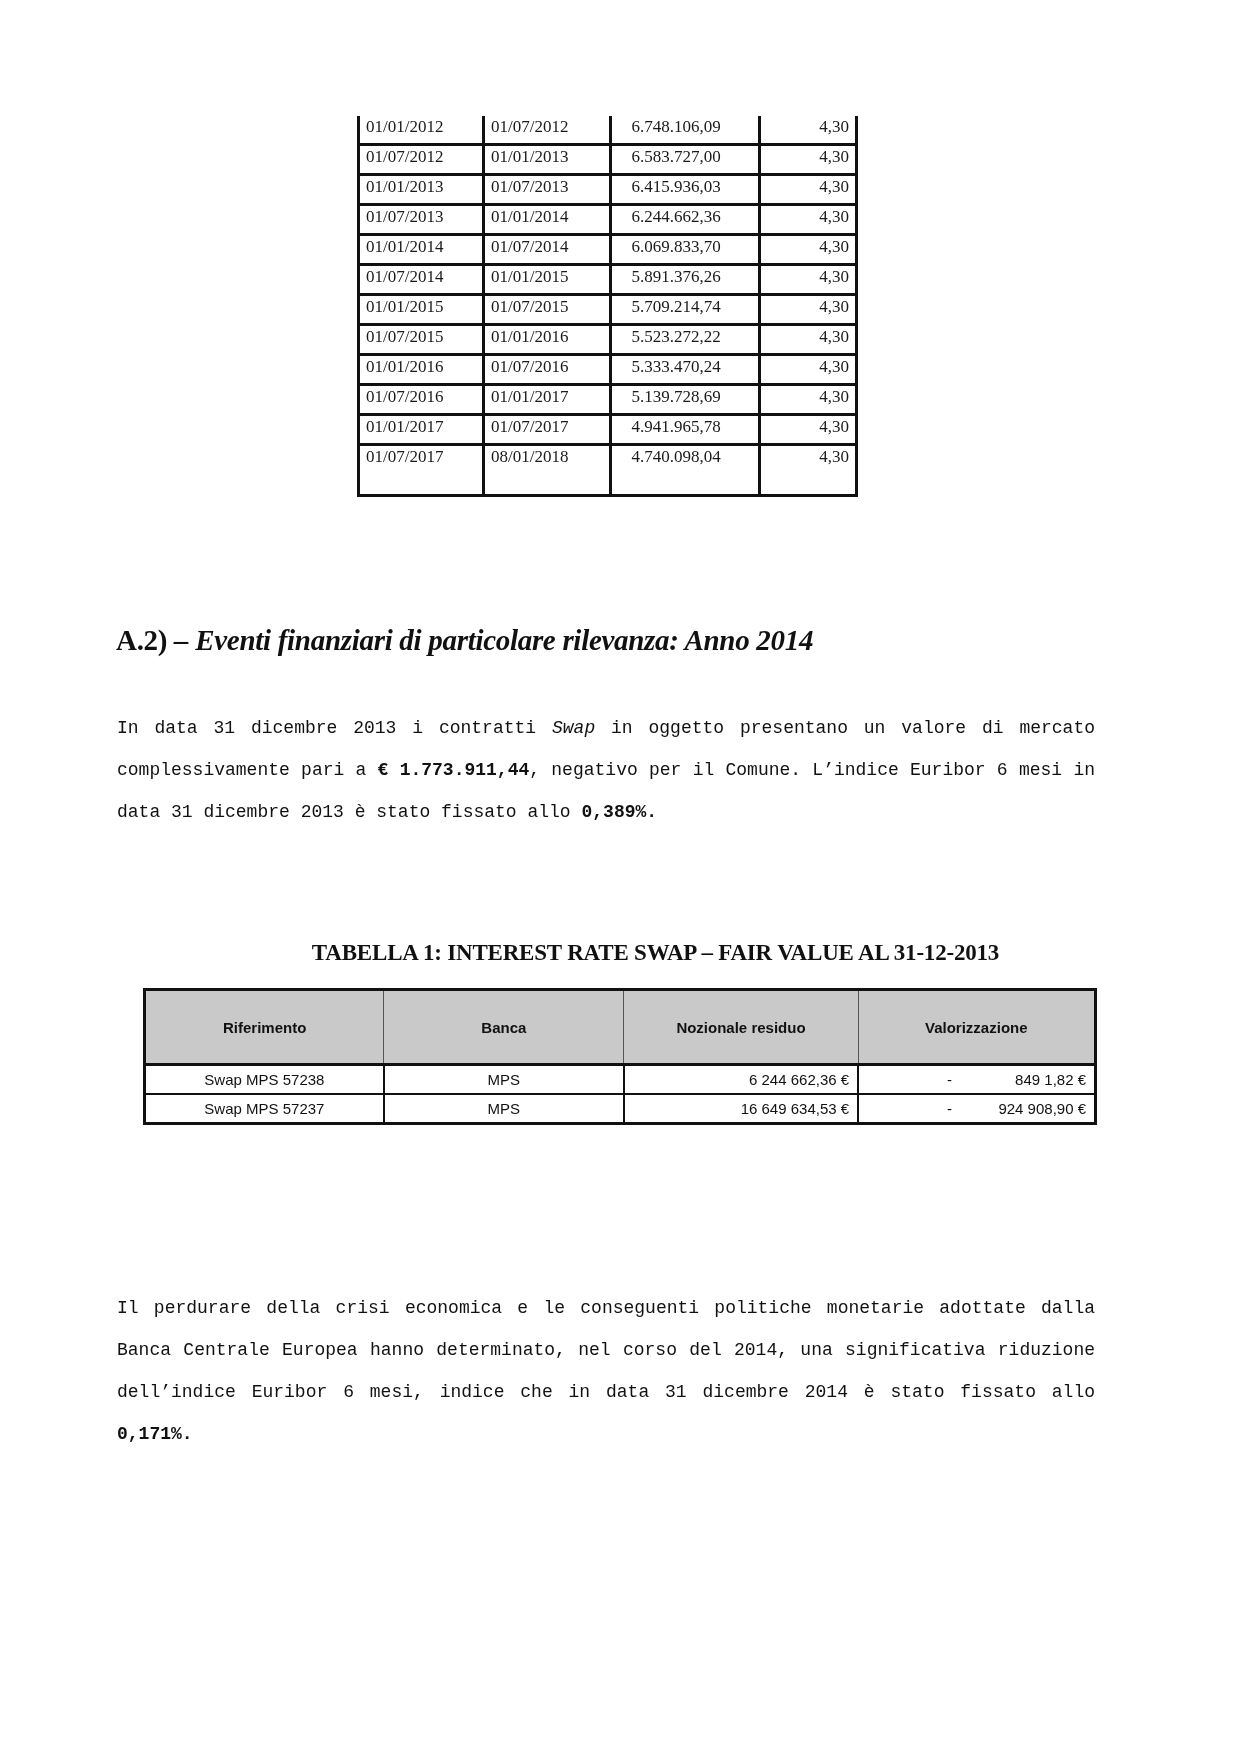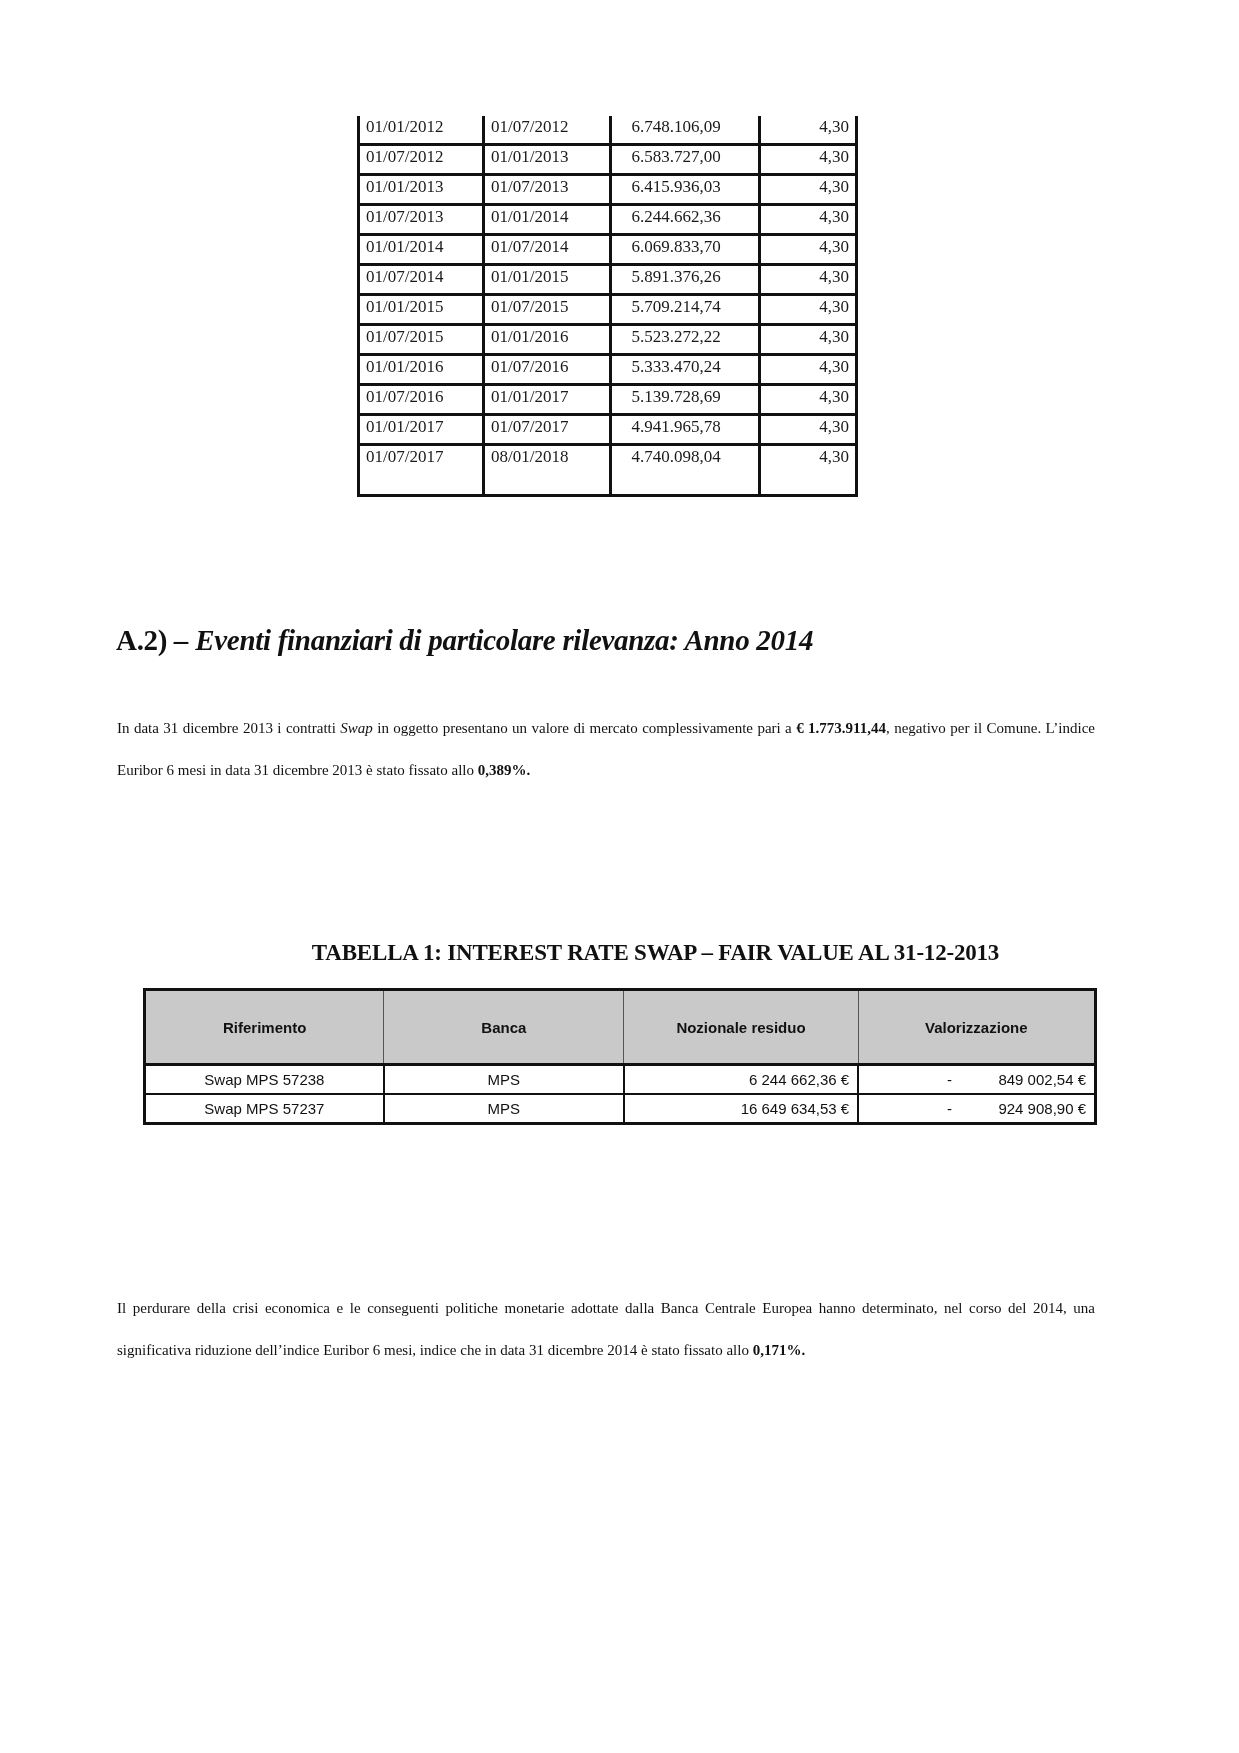--- a/index.html
+++ b/index.html
@@ -21,21 +21,21 @@
 
   
   .section-heading { position: absolute; left: 116px; top: 624px;
                      font-family: "Liberation Serif", serif; font-size: 29px;
                      font-weight: bold; font-style: italic; margin: 0;
                      letter-spacing: -0.3px; color: #111; }
   .section-heading .lead { font-style: normal; margin-top: 12px; }
 
   
   .para { position: absolute; left: 117px; width: 978px;
-          font-family: Liberation Serif, serif; font-size: 15px;
+          font-family: Liberation Mono, monospace; font-size: 18px;
           line-height: 42px; text-align: justify; margin: 0; color: #111; }
   .para b { font-weight: bold; }
   .p1 { top: 707px; }
   .p2 { top: 1287px; }
 
   
   .tab-title { position: absolute; left: 0; width: 1239px; top: 940px;
                text-align: center; font-family: "Liberation Serif", serif;
                font-weight: bold; font-size: 23px; margin: 0; color: #111;
                letter-spacing: -0.2px; padding-left: 36px; }
@@ -152,21 +152,21 @@
       <th>Banca</th>
       <th>Nozionale residuo</th>
       <th>Valorizzazione</th>
     </tr>
   </thead>
   <tbody>
     <tr>
       <td class="ctr">Swap MPS 57238</td>
       <td class="ctr">MPS</td>
       <td class="rt">6 244 662,36 €</td>
-      <td class="val"><span class="sign">-</span><span>849 002,54 €</span></td>
+      <td class="val"><span class="sign">-</span><span>849 1,82 €</span></td>
     </tr>
     <tr>
       <td class="ctr">Swap MPS 57237</td>
       <td class="ctr">MPS</td>
       <td class="rt">16 649 634,53 €</td>
       <td class="val"><span class="sign">-</span><span>924 908,90 €</span></td>
     </tr>
   </tbody>
 </table>
 

